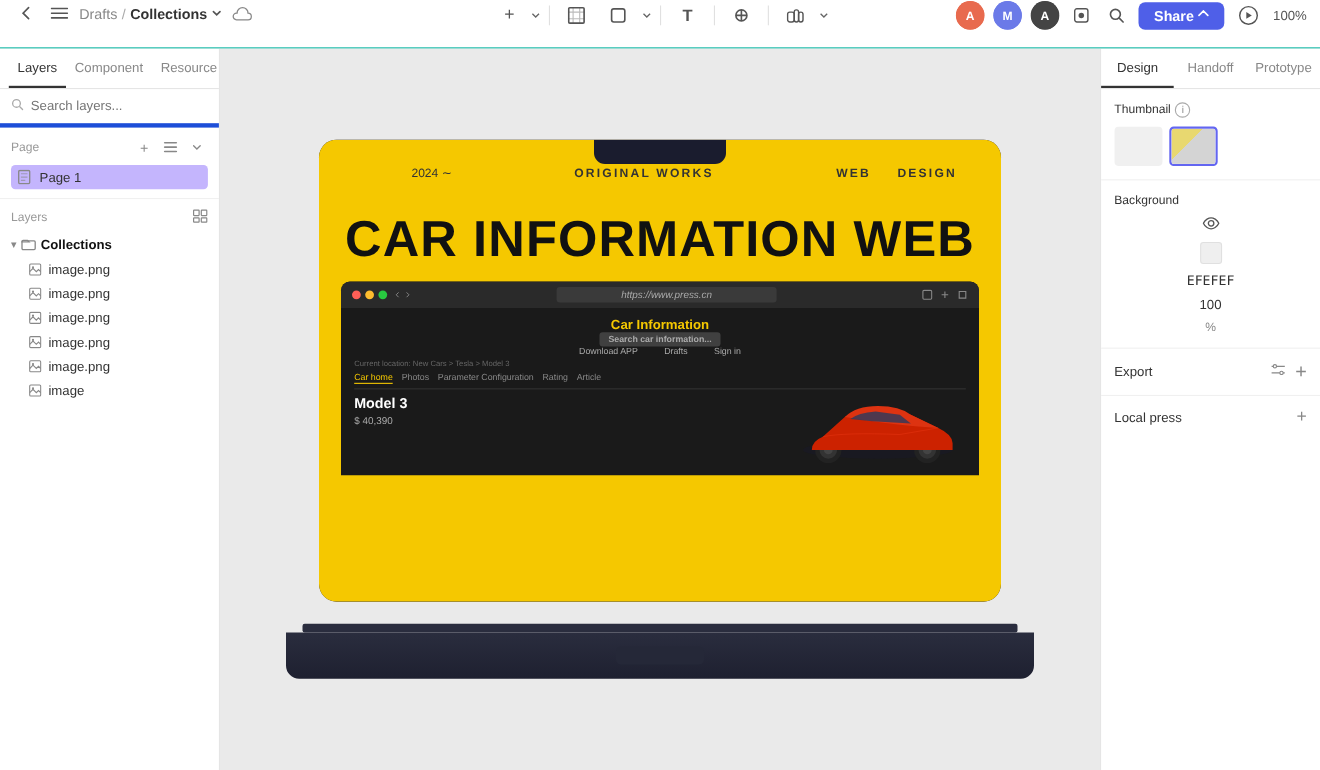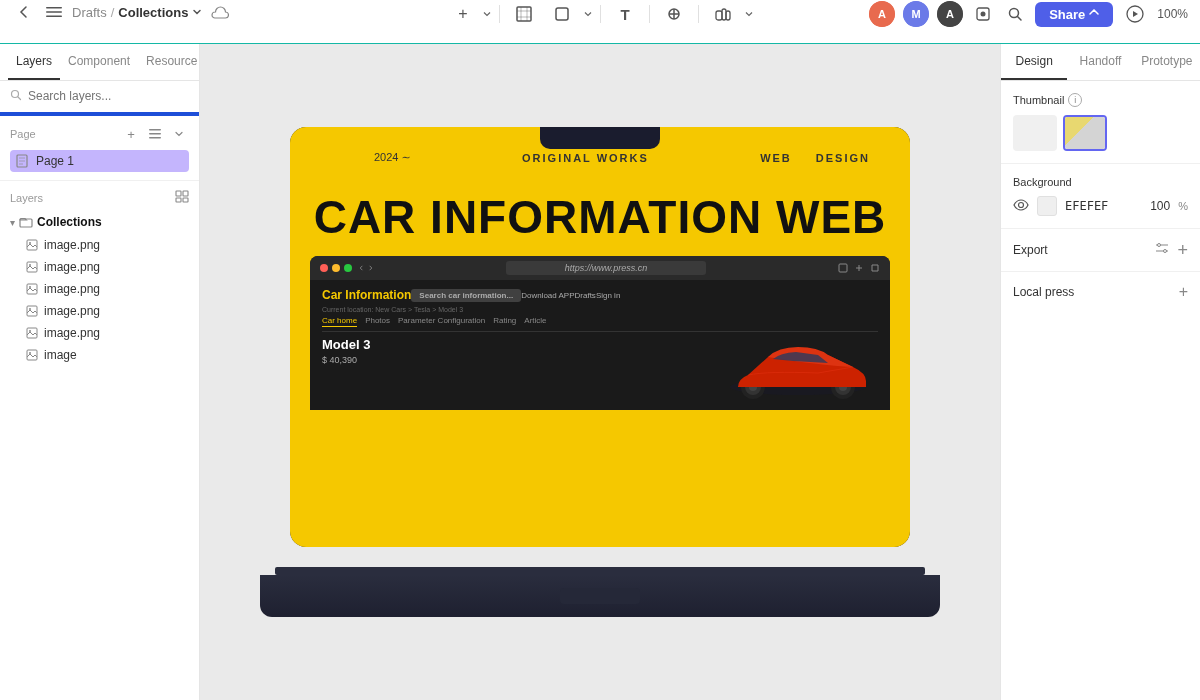--- a/index.html
+++ b/index.html
@@ -59,41 +59,41 @@
     .laptop-screen-content { position: absolute; top: 0; left: 0; right: 0; bottom: 0; background: #f5c800; }
 
     
     .screen-nav { display: flex; align-items: flex-end; justify-content: space-between; padding: 24px 40px 20px; margin-left: 44px; }
     .screen-title { font-size: 46px; font-weight: 900; color: #111; text-align: center; padding: 10px 5px 16px; letter-spacing: 1px; line-height: 1; }
     .screen-browser { margin: 0 20px; background: #1a1a1a; border-radius: 8px 8px 0 0; overflow: hidden; }
     .browser-bar { display: flex; align-items: center; gap: 6px; padding: 5px 10px; background: #2a2a2a; }
     .browser-dot { width: 8px; height: 8px; border-radius: 50%; }
     .browser-url { flex: 1; background: #3a3a3a; border-radius: 4px; padding: 2px 8px; font-size: 9px; color: #aaa; text-align: center; font-style: italic; }
     .browser-content { padding: 8px 12px; }
-    .browser-app-header { display: flex; align-items: center; justify-content: flex-start; margin-bottom: 4px; }
+    .browser-app-header { display: flex; align-items: center; justify-content: flex-end; margin-bottom: 4px; flex-direction: column; }
     .browser-app-title { font-size: 12px; font-weight: 700; color: #f5c800; }
 
     
     .laptop-base { position: absolute; bottom: 0; left: 0; right: 0; height: 60px; }
     .laptop-hinge { position: absolute; top: 10px; left: 15px; right: 15px; height: 8px; background: #2a2d3e; border-radius: 2px; }
     .laptop-bottom { position: absolute; top: 18px; left: 0; right: 0; height: 42px; background: linear-gradient(180deg, #2a2d3e 0%, #1e2030 100%); border-radius: 0 0 12px 12px; display: flex; justify-content: center; align-items: center; }
     .laptop-trackpad { width: 80px; height: 16px; background: #252838; border-radius: 4px; }
 
     
     .right-panel { width: 200px; background: #fff; border-left: 1px solid #e5e5e5; display: flex; flex-direction: column; flex-shrink: 0; }
     .right-tabs { display: flex; border-bottom: 1px solid #e5e5e5; }
     .right-tab { flex: 1; text-align: center; padding: 10px 4px; font-size: 12px; color: #888; cursor: pointer; border-bottom: 2px solid transparent; }
     .right-tab.active { color: #333; border-bottom-color: #333; font-weight: 500; }
     .right-section { padding: 12px; border-bottom: 1px solid #f0f0f0; }
     .right-section-label { font-size: 11px; color: #333; font-weight: 500; margin-bottom: 8px; display: flex; align-items: center; gap: 4px; }
     .info-icon { width: 14px; height: 14px; border-radius: 50%; border: 1px solid #aaa; display: inline-flex; align-items: center; justify-content: center; font-size: 9px; color: #888; }
     .thumbnail-area { display: flex; gap: 6px; }
     .thumb-box { width: 44px; height: 36px; background: #f0f0f0; border-radius: 4px; overflow: hidden; position: relative; }
     .thumb-active { border: 2px solid #6366f1; }
-    .bg-row { display: flex; align-items: center; gap: 8px; }
+    .bg-row { display: flex; align-items: center; gap: 8px; flex-direction: column; }
     .eye-icon { color: #555; font-size: 14px; cursor: pointer; }
     .color-swatch { width: 20px; height: 20px; border-radius: 3px; border: 1px solid #e0e0e0; }
     .color-hex { font-size: 12px; color: #333; font-family: monospace; flex: 1; }
     .color-opacity { font-size: 12px; color: #333; }
     .color-pct { font-size: 11px; color: #888; }
     .export-row { display: flex; align-items: center; justify-content: space-between; }
     .export-label { font-size: 12px; color: #333; }
     .export-icon { font-size: 14px; color: #888; cursor: pointer; }
     .local-styles-row { display: flex; align-items: center; justify-content: space-between; padding: 12px; }
     .local-styles-label { font-size: 12px; color: #333; }
@@ -387,21 +387,21 @@
                   </svg>
                 <svg width="10" height="10" viewBox="0 0 10 10" fill="none">
                     <path d="M2 2h6v6H2z" stroke="#888" stroke-width="1"></path>
                   </svg>
               </div>
             </div>
             <div class="browser-content">
               <div class="browser-app-header">
                 <span class="browser-app-title">Car Information</span>
                 <div style="background:#404040;border-radius:3px;padding:2px 8px;font-size:8px;color:#aaa;font-weight:bold;">Search car information...</div>
-                <div style="display:flex;gap:0;font-size:8px;color:#aaa;">
+                <div style="display:flex;gap:24px;font-size:8px;color:#aaa;">
                   <span>Download APP</span>
                   <span>Drafts</span>
                   <span>Sign in</span>
                 </div>
               </div>
               <div style="font-size:7px;color:#666;margin-bottom:3px;">Current location: New Cars &gt; Tesla &gt; Model 3</div>
               <div style="display:flex;gap:8px;margin-bottom:5px;border-bottom:1px solid #333;padding-bottom:4px;">
                 <span style="font-size:8px;color:#f5c800;border-bottom:1px solid #f5c800;padding-bottom:1px;">Car home</span>
                 <span style="font-size:8px;color:#888;">Photos</span>
                 <span style="font-size:8px;color:#888;">Parameter Configuration</span>

